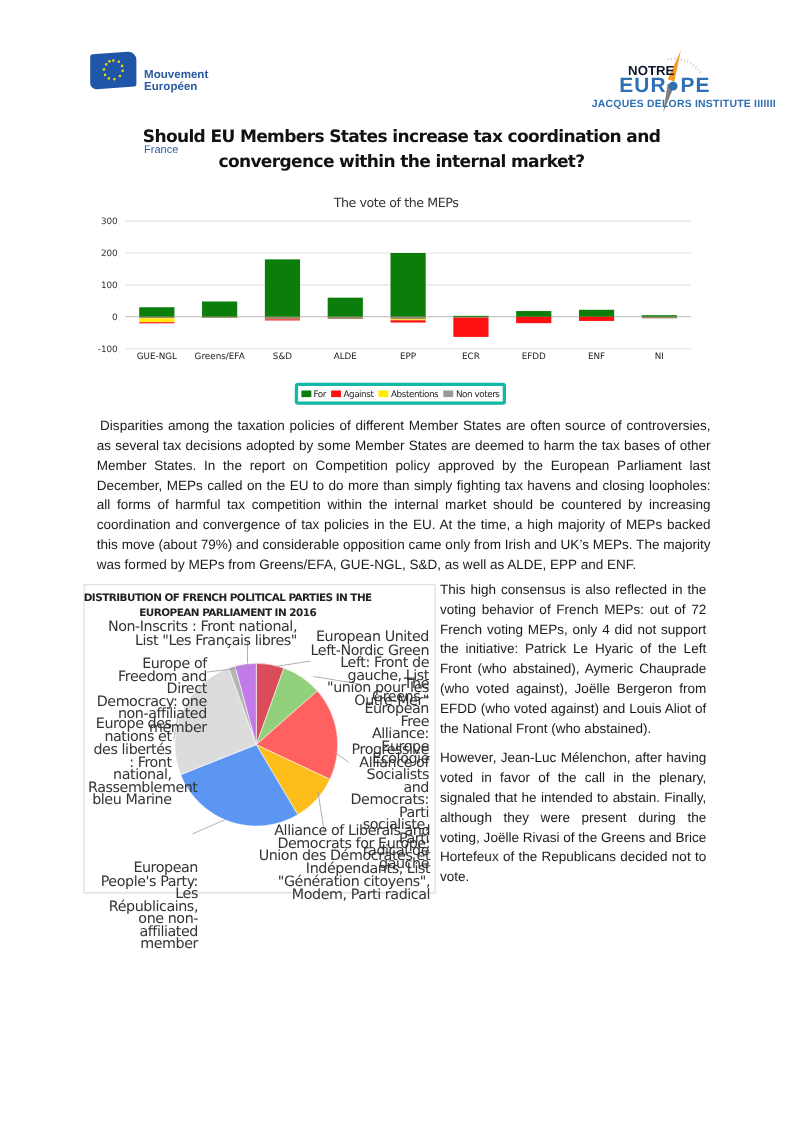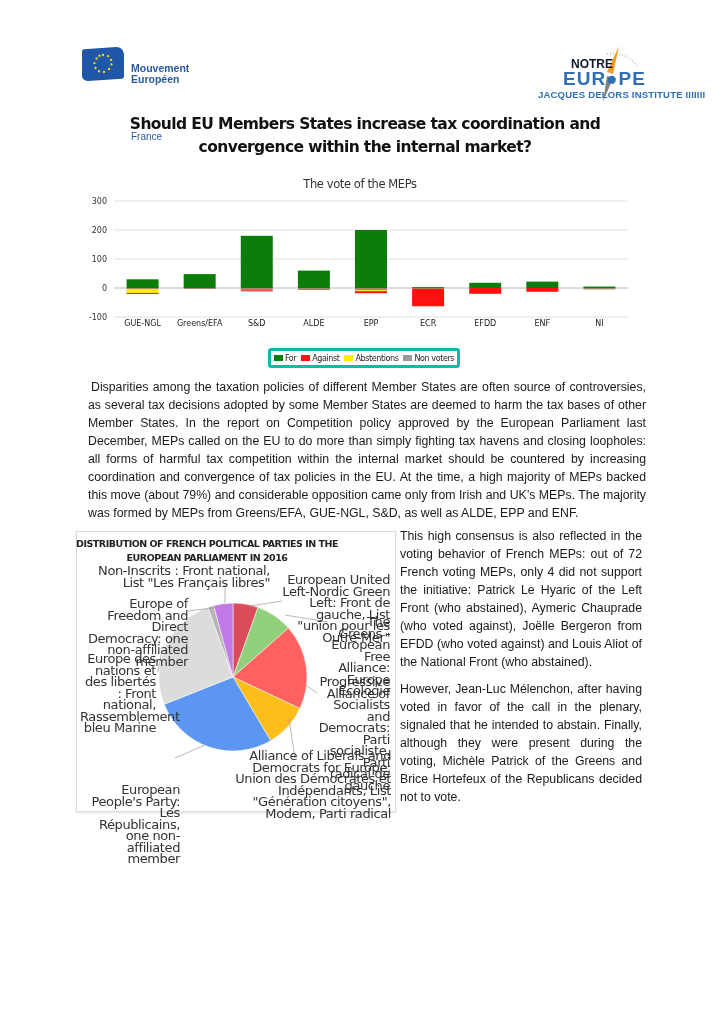--- a/index.html
+++ b/index.html
@@ -144,13 +144,13 @@
 <div class="abs pl" style="left:85px;top:565px;width:185px;">Non-Inscrits : Front national, List "Les Français libres"</div>
 <div class="abs pl" style="left:80px;top:598px;width:108px;">Europe of Freedom and Direct Democracy: one non-affiliated member</div>
 <div class="abs pl" style="left:80px;top:653px;width:76px;">Europe des nations et des libertés : Front national, Rassemblement bleu Marine</div>
 <div class="abs pl" style="left:82px;top:752px;width:98px;margin-top:32px;">European People's Party: Les Républicains, one non-affiliated member</div>
 <div class="abs pl" style="left:280px;top:574px;width:110px;">European United Left-Nordic Green Left: Front de gauche, List "union pour les Outre-Mer"</div>
 <div class="abs pl" style="left:326px;top:616px;width:64px;">The Greens - European Free Alliance: Europe Ecologie</div>
 <div class="abs pl" style="left:318px;top:676px;width:72px;">Progressive Alliance of Socialists and Democrats: Parti socialiste, Parti radical de gauche</div>
 <div class="abs pl" style="left:226px;top:750px;width:165px;">Alliance of Liberals and Democrats for Europe: Union des Démocrates et Indépendants, List "Génération citoyens", Modem, Parti radical</div>
 
 <div class="abs para p2">This high consensus is also reflected in the voting behavior of French MEPs: out of 72 French voting MEPs, only 4 did not support the initiative: Patrick Le Hyaric of the Left Front (who abstained), Aymeric Chauprade (who voted against), Joëlle Bergeron from EFDD (who voted against) and Louis Aliot of the National Front (who abstained).</div>
-<div class="abs para p3">However, Jean-Luc Mélenchon, after having voted in favor of the call in the plenary, signaled that he intended to abstain. Finally, although they were present during the voting, Michèle Patrick of the Greens and Brice Hortefeux of the Republicans decided not to vote.</div>
+<div class="abs para p3">However, Jean-Luc Mélenchon, after having voted in favor of the call in the plenary, signaled that he intended to abstain. Finally, although they were present during the voting, Joëlle Rivasi of the Greens and Brice Hortefeux of the Republicans decided not to vote.</div>
 
 </body></html>

